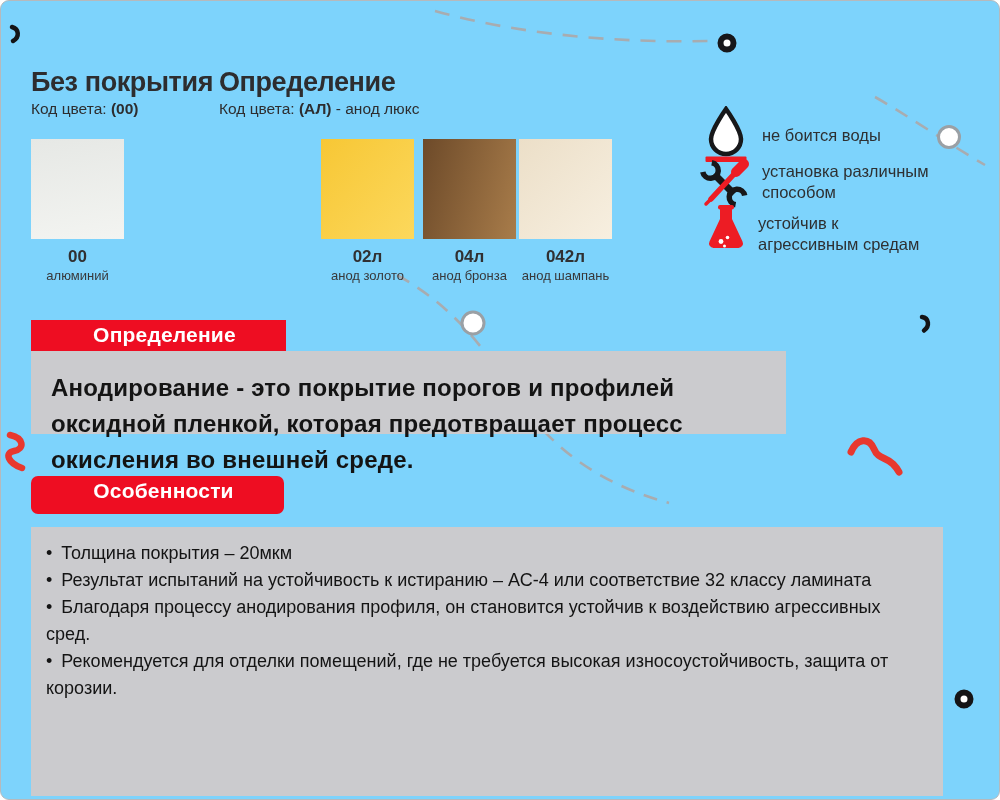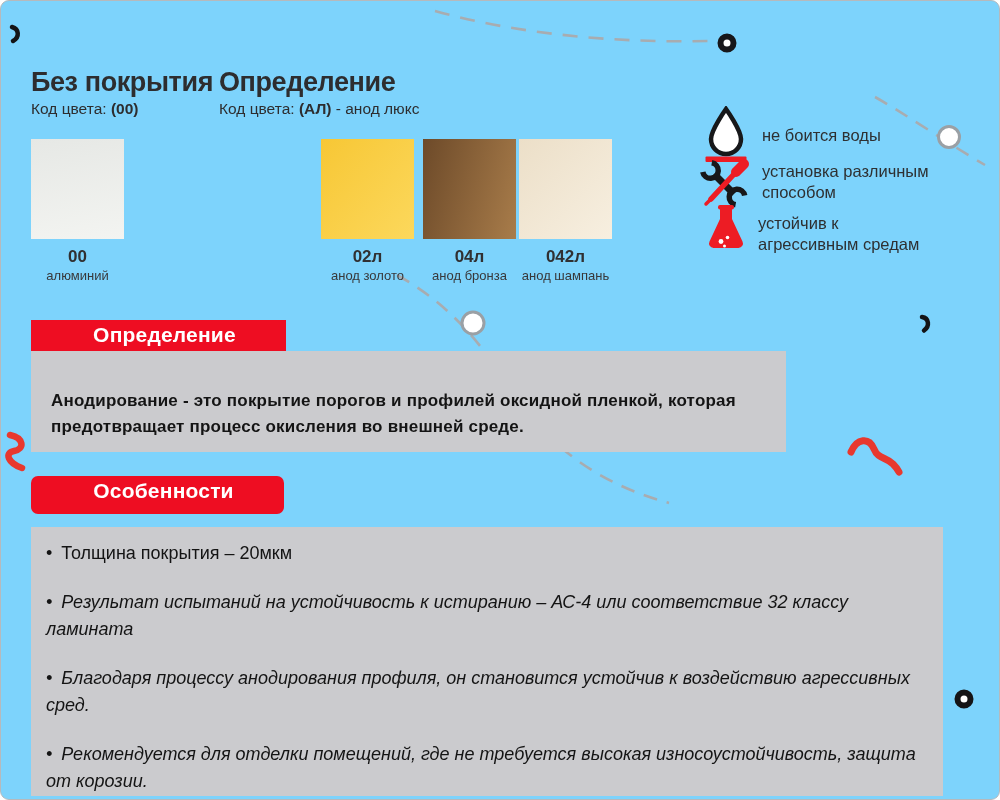--- a/index.html
+++ b/index.html
@@ -35,27 +35,27 @@
 
   .banner{
     position:absolute;height:38px;background:#ee0d22;color:#ffffff;
     font-size:21px;font-weight:700;line-height:30px;letter-spacing:0.2px;
     padding-left:12px;box-sizing:border-box;white-space:nowrap;text-align:center;
   }
   #banner-def{left:30px;top:319px;width:255px;}
   #banner-feat{left:30px;top:475px;width:253px;border-radius:7px;}
 
   .graybox{position:absolute;background:#cbcbce;box-sizing:border-box;color:#141414;}
-  #defbox{left:30px;top:350px;width:755px;height:101px;padding:37px 20px;
-          font-size:17px;font-weight:700;line-height:1.5;letter-spacing:0.2px;}
+  #defbox{left:30px;top:350px;width:755px;height:83px;padding:19px 20px;
+          font-size:24px;font-weight:700;line-height:1.5;letter-spacing:0.2px;}
   #featbox{left:30px;top:526px;width:912px;height:269px;padding:13px 18px 0 15px;
            font-size:18px;line-height:1.5;overflow:hidden;}
   #featbox ul{list-style:none;margin:0;padding:0;}
   #featbox li{margin:0;padding:0;}
-  #featbox li + li{margin-top:22px;font-style:italic;}
+  #featbox li + li{}
   #featbox li::before{content:"•";margin-right:9px;}
 </style>
 </head>
 <body>
 
 <div class="page">
 
   <svg class="deco" width="998" height="798" viewBox="0 0 998 798">
     <path d="M434,10 C520,34 618,42 708,40" fill="none" stroke="#a8acb0" stroke-width="2.6" stroke-dasharray="15 11"></path>
     <circle cx="726" cy="42" r="6.5" fill="#ffffff" stroke="#17171a" stroke-width="6"></circle>

